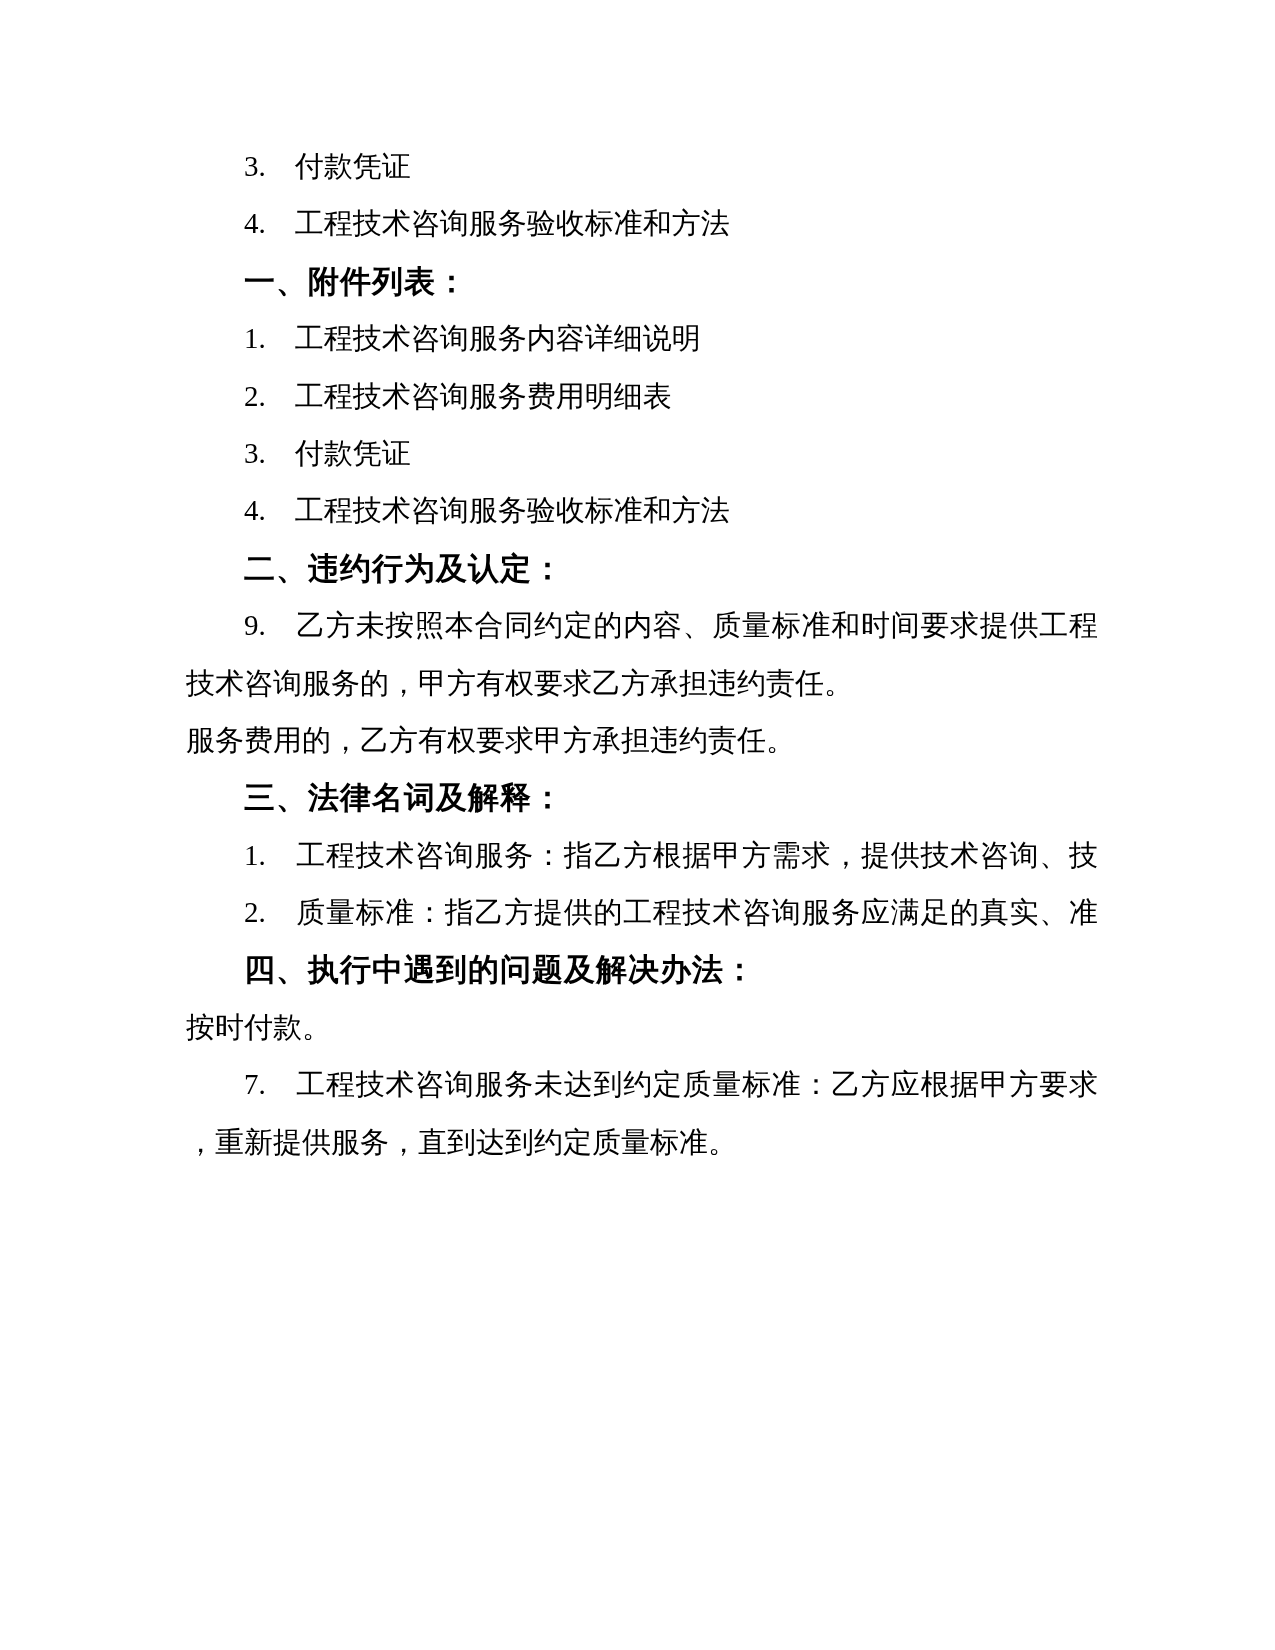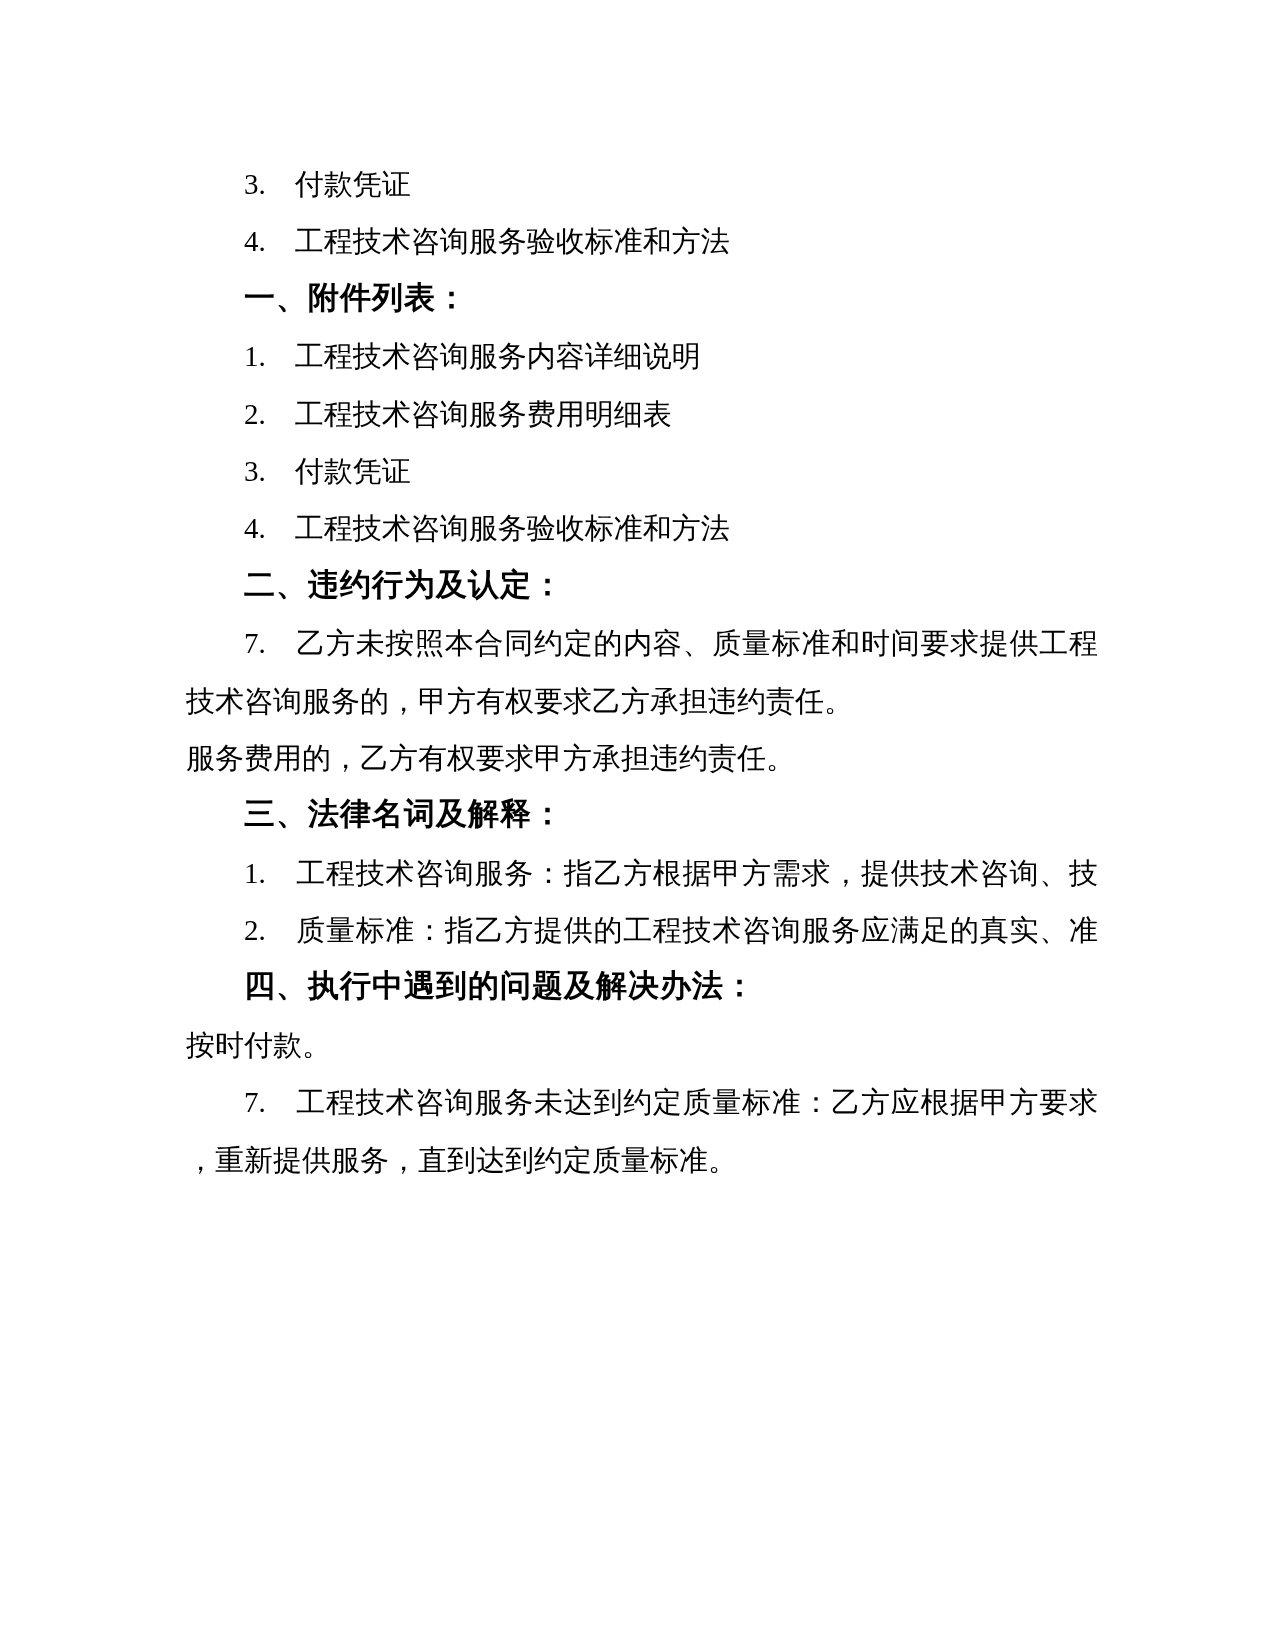--- a/index.html
+++ b/index.html
@@ -9,21 +9,21 @@
   }
   .page {
     position: relative;
     width: 1275px;
     height: 1650px;
     background: #ffffff;
     overflow: hidden;
   }
   .content {
     position: absolute;
-    top: 156px;
+    top: 138px;
     left: 186px;
     width: 912px;
     color: #000000;
   }
   .paragraph {
     margin: 0;
     padding: 0;
   }
   .line {
     line-height: 57.4px;
@@ -39,21 +39,21 @@
     text-indent: 58px;
   }
   
   .line.full {
     white-space: normal;
     text-align: justify;
     text-align-last: justify;
     text-justify: inter-ideograph;
   }
   .paragraph.heading .line {
-    font-family: Liberation Mono, monospace;
+    font-family: Liberation Serif, serif;
     font-weight: 700;
     font-size: 31px;
     letter-spacing: 1px;
   }
 </style>
 </head>
 <body>
 
 <div class="page">
   <div class="content">
@@ -75,21 +75,21 @@
       <div class="paragraph item">
         <div class="line first">3.　付款凭证</div>
       </div>
       <div class="paragraph item">
         <div class="line first">4.　工程技术咨询服务验收标准和方法</div>
       </div>
       <div class="paragraph heading">
         <div class="line first">二、违约行为及认定：</div>
       </div>
       <div class="paragraph item">
-        <div class="line first full">7.　乙方未按照本合同约定的内容、质量标准和时间要求提供工程</div>
+        <div class="line first full">9.　乙方未按照本合同约定的内容、质量标准和时间要求提供工程</div>
         <div class="line">技术咨询服务的，甲方有权要求乙方承担违约责任。</div>
       </div>
       <div class="paragraph item">
         <div class="line">服务费用的，乙方有权要求甲方承担违约责任。</div>
       </div>
       <div class="paragraph heading">
         <div class="line first">三、法律名词及解释：</div>
       </div>
       <div class="paragraph item">
         <div class="line first full">1.　工程技术咨询服务：指乙方根据甲方需求，提供技术咨询、技</div>

